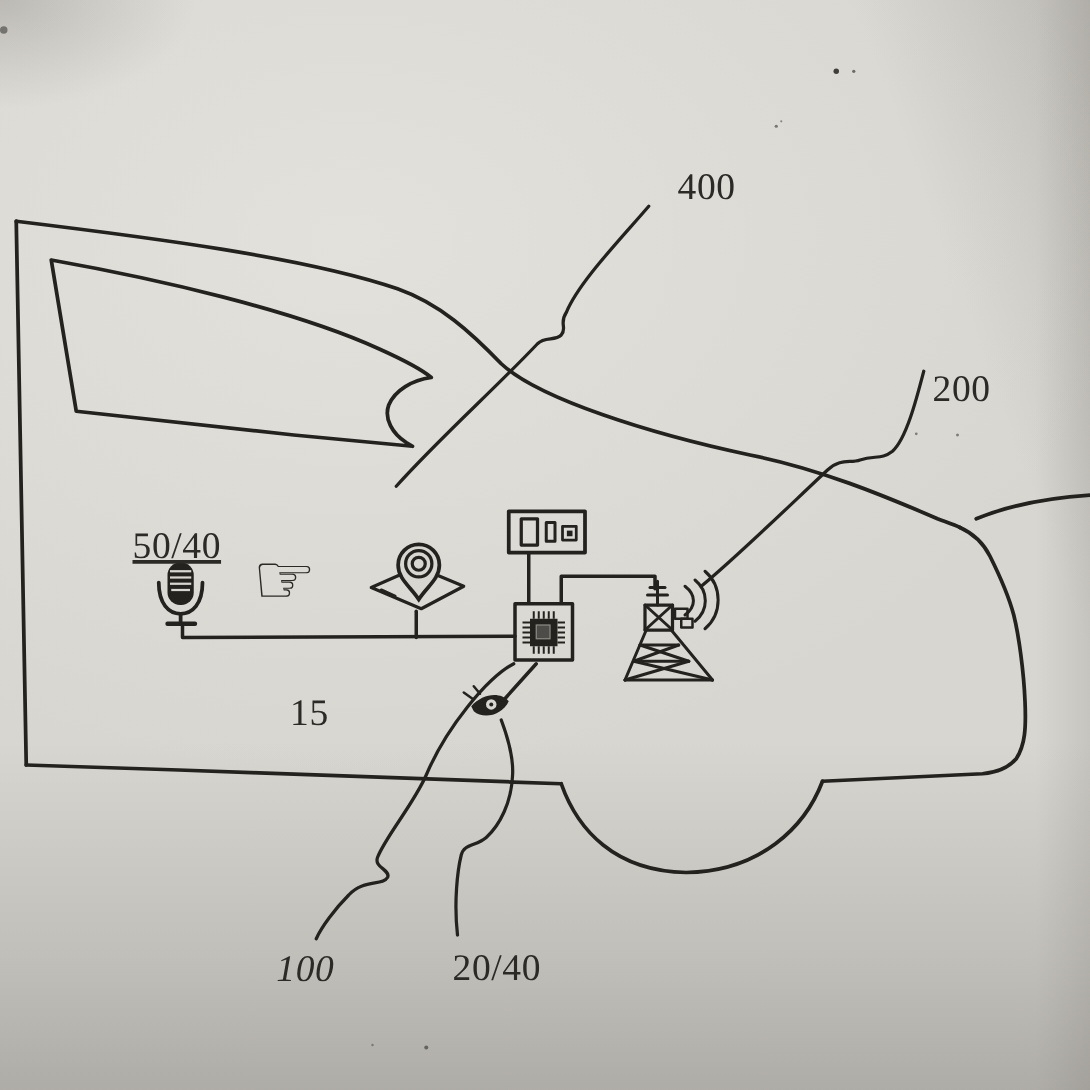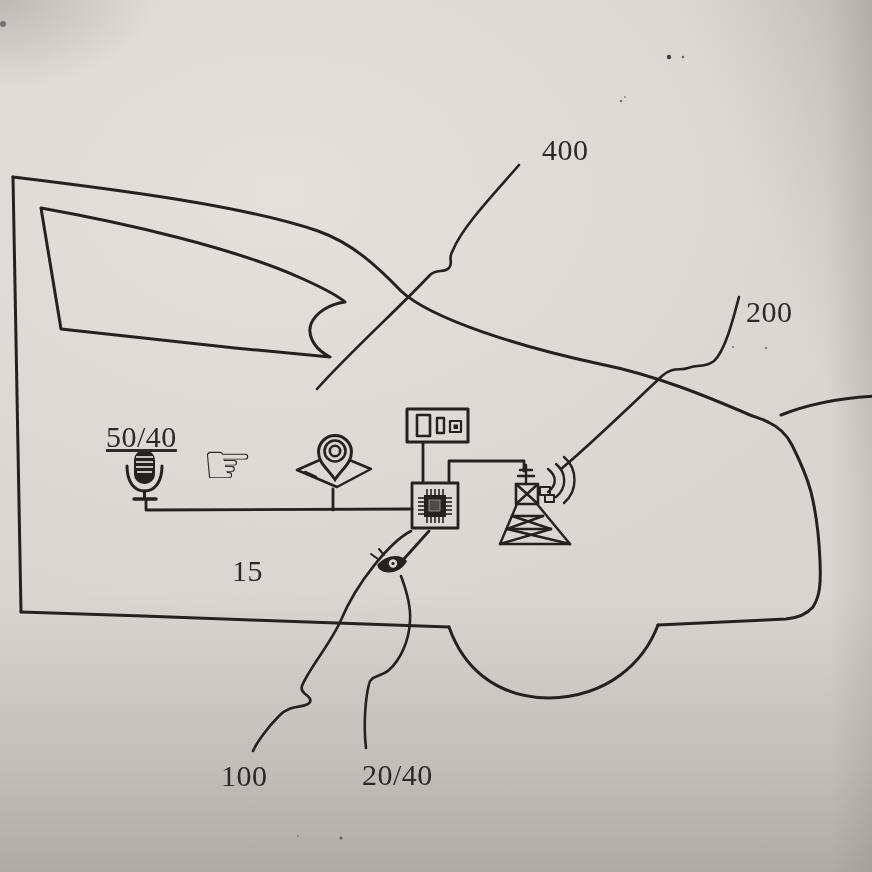--- a/index.html
+++ b/index.html
@@ -233,19 +233,19 @@
   </svg>
 
   <div class="label" style="left:542px; top:133px;">400</div>
 
   <div class="label" style="left:746px; top:268px;margin-top:27px;">200</div>
 
   <div class="label" style="left:106px; top:420px;text-decoration:underline;">50/40</div>
 
   <div class="label" style="left:232px; top:554px;">15</div>
 
-  <div class="label" style="left:221px; top:759px;">100</div>
+  <div class="label" style="left:221px; top:759px;font-style:italic;">100</div>
 
   <div class="label" style="left:362px; top:758px;">20/40</div>
 
   <div class="hand-glyph">☞</div>
 
 </div>
 
 </body></html>

